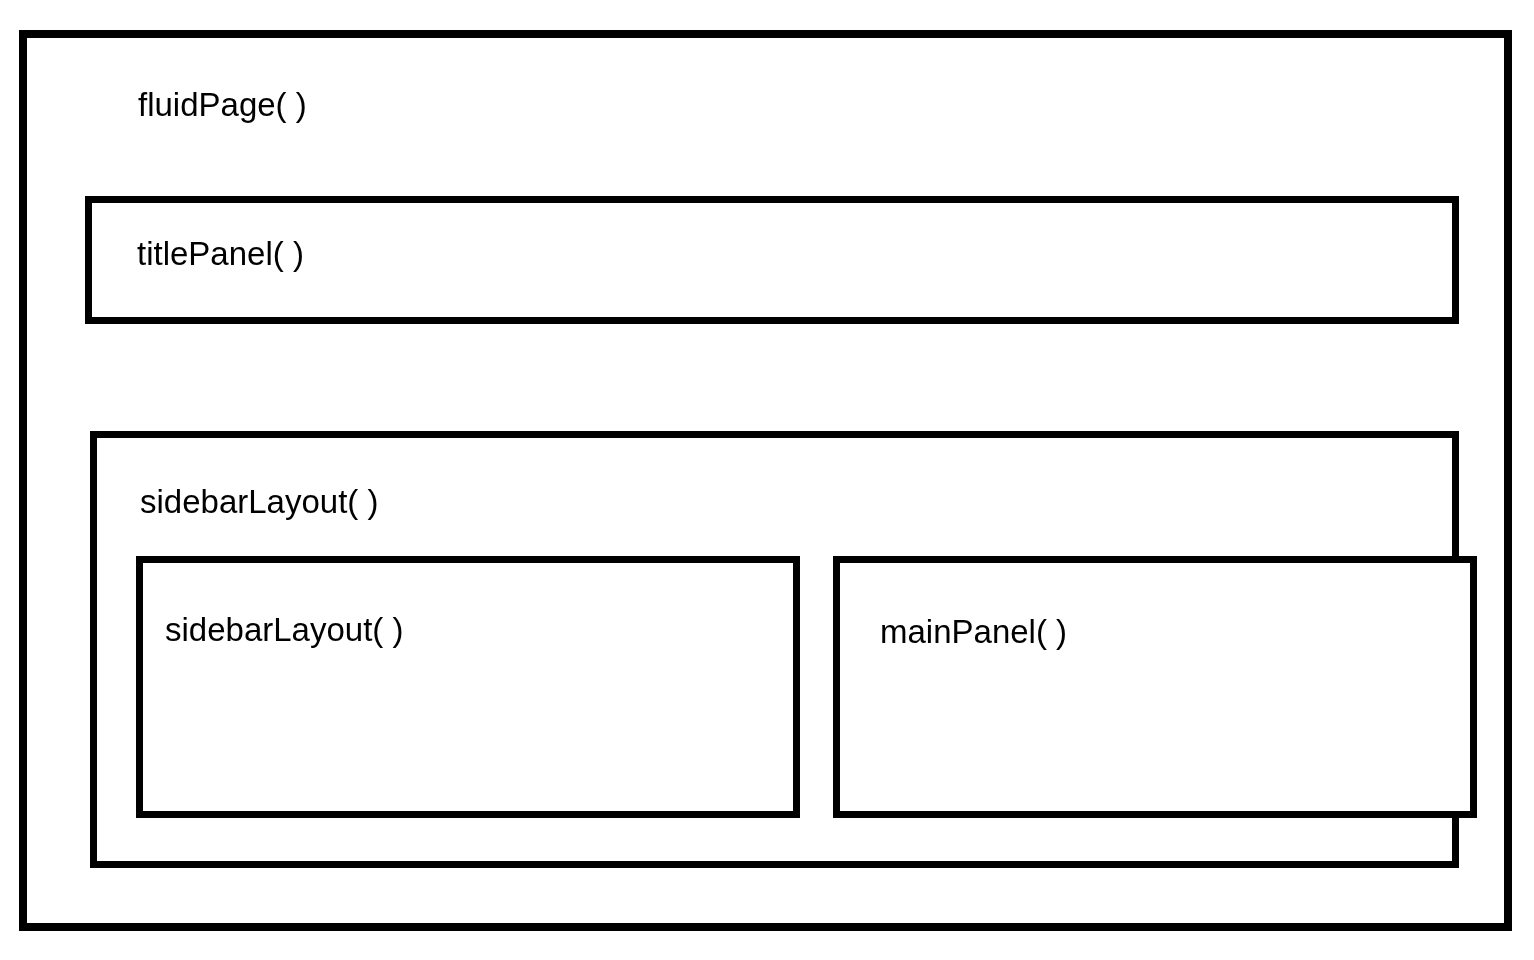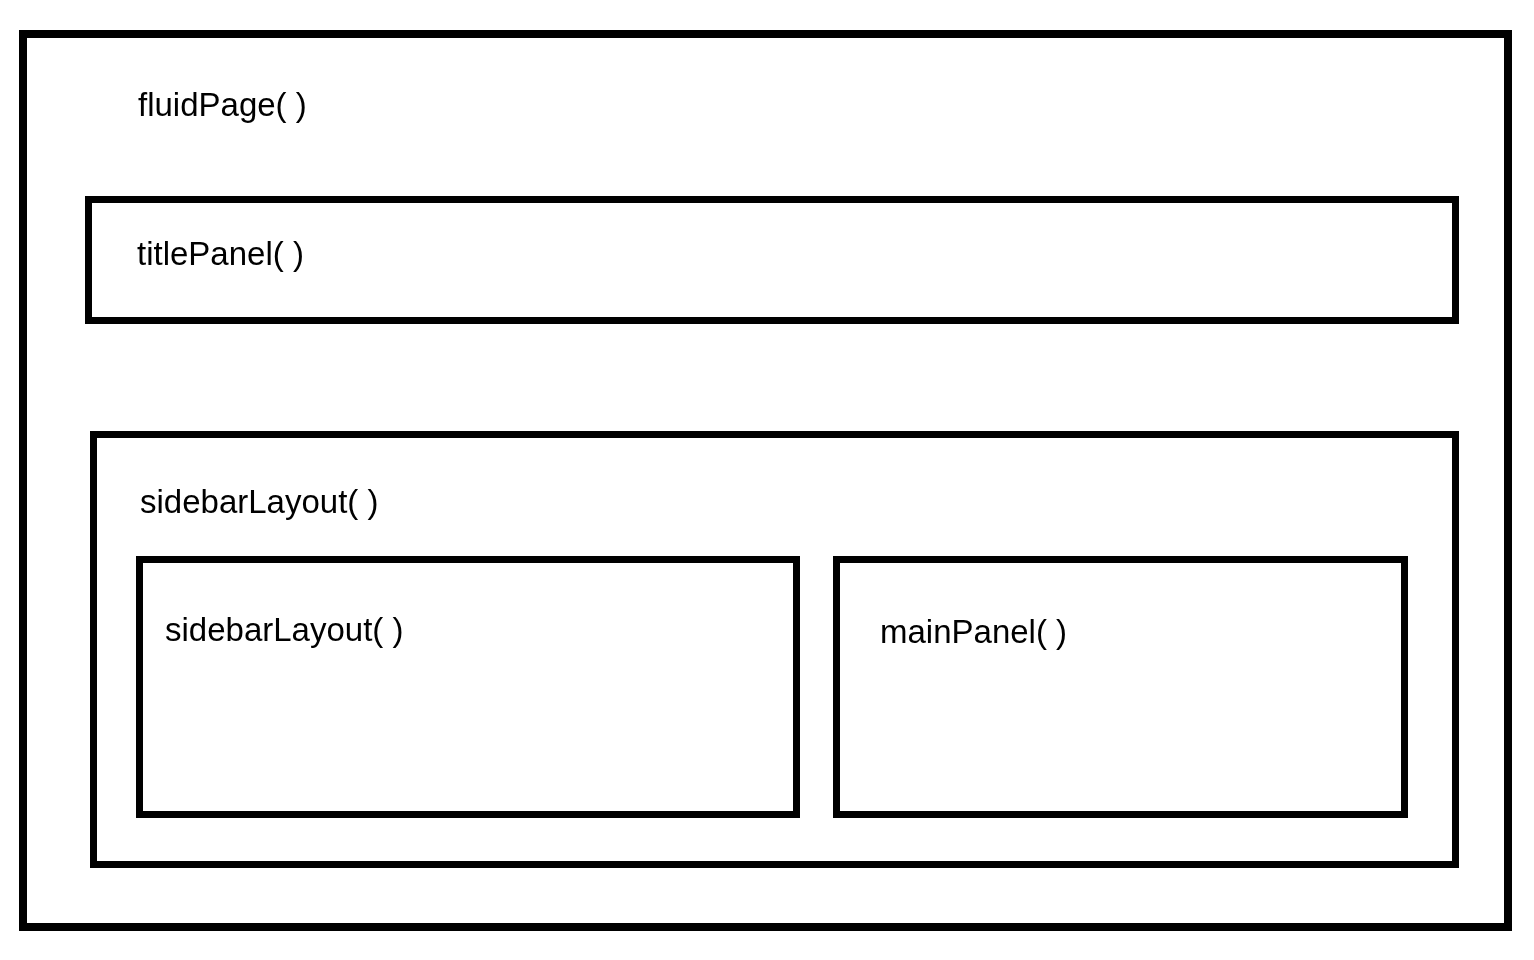--- a/index.html
+++ b/index.html
@@ -46,21 +46,21 @@
   .box-sidebar {
     left: 39px;   
     top: 118px;   
     width: 664px;
     height: 262px;
     border: 7px solid #000000;
   }
   .box-main {
     left: 736px;  
     top: 118px;
-    width: 575px;
+    width: 644px;
     height: 262px;
     border: 7px solid #000000;
     text-align: center;
   }
   .label {
     position: absolute;
     font-size: 33px;
     line-height: 40px;
     white-space: pre;
     color: #000000;

